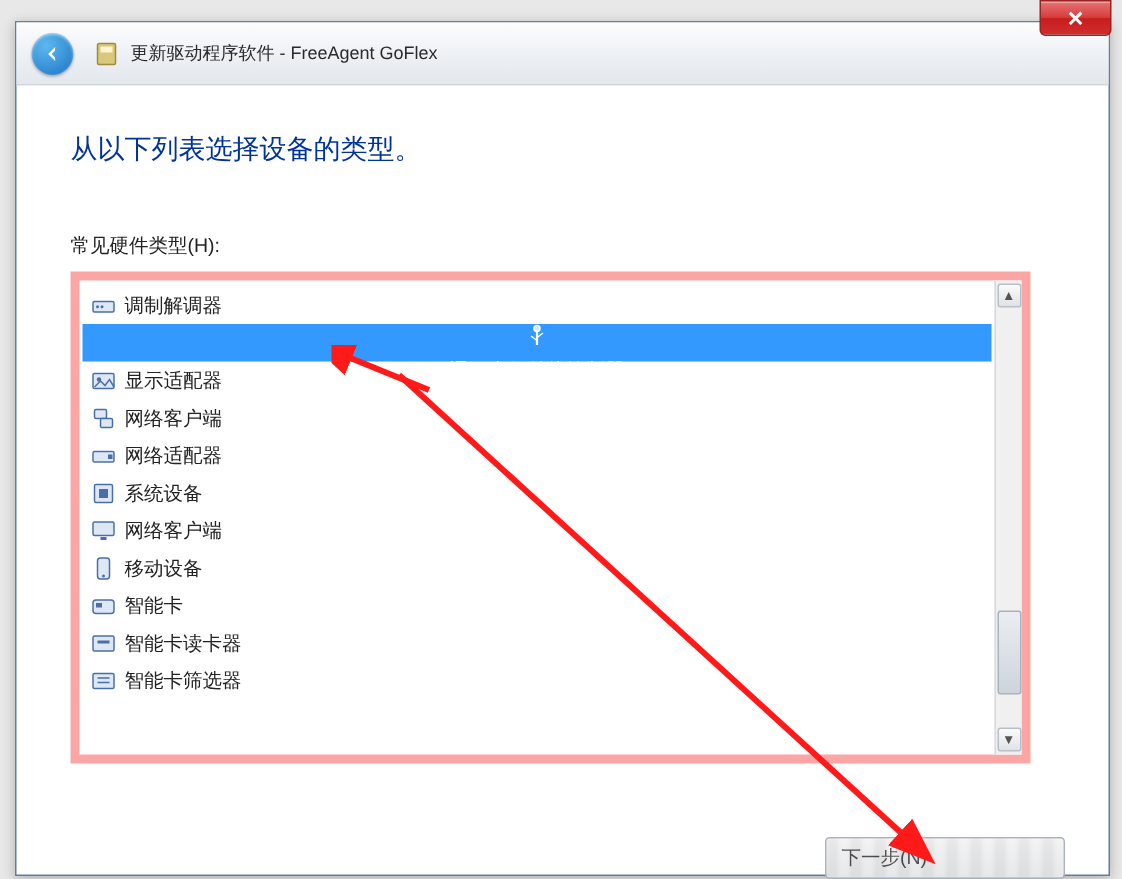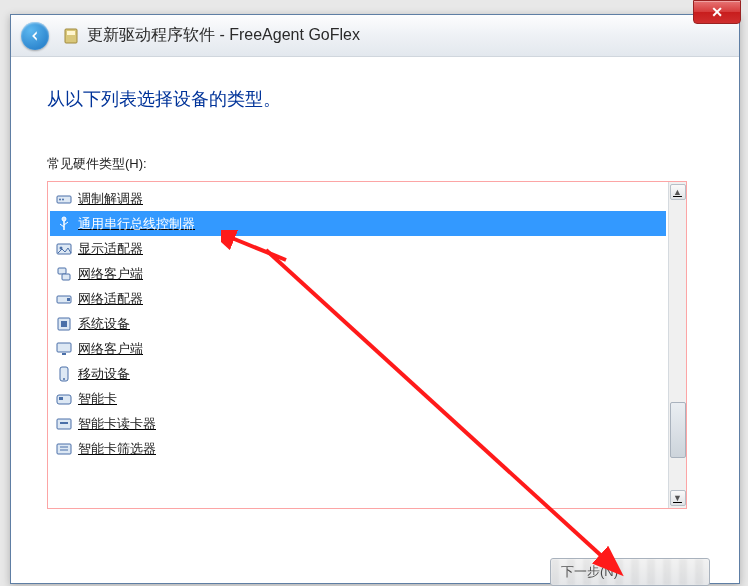--- a/index.html
+++ b/index.html
@@ -32,21 +32,21 @@
       box-shadow: inset 0 1px 2px rgba(255,255,255,0.6), 0 1px 2px rgba(0,0,0,0.3);
       cursor: pointer;
     }
     .back-btn svg { width: 14px; height: 14px; fill: #fff; }
     .title-icon {
       display: inline-flex;
       width: 16px; height: 16px;
       margin-right: 8px;
       align-items: center; justify-content: center;
     }
-    .title-text { font-size: 16px; color: #2a2a2a; }
+    .title-text { font-size: 12px; color: #2a2a2a; }
     .close-btn {
       position: absolute;
       right: -2px; top: -15px;
       width: 48px; height: 24px;
       background: linear-gradient(to bottom, #e77474 0%, #d73d3d 48%, #c81d1d 52%, #cf2e2e 100%);
       border: 1px solid #992222;
       border-radius: 0 0 4px 4px;
       display: flex;
       align-items: center;
       justify-content: center;
@@ -66,44 +66,44 @@
     }
     .list-label {
       font-size: 13px;
       color: #222;
       margin-bottom: 8px;
       margin-top: 44px;
     }
     .listbox {
       width: 640px;
       height: 328px;
-      border: 1px solid #fca5a5;
+      border: 6px solid #fca5a5;
       background: #fff;
       position: relative;
       display: flex;
-      text-decoration: underline;
     }
     .list-items {
       flex: 1;
       overflow: hidden;
       padding: 4px 2px;
     }
     .list-item {
       display: flex;
       align-items: center;
       height: 25px;
       padding: 0 6px;
       font-size: 13px;
       color: #222;
       cursor: pointer;
       gap: 6px;
     }
     .list-item.selected {
       background: #3399ff;
       color: #fff;
+      flex-direction: column;
     }
     .list-item .ic {
       display: inline-flex;
       width: 16px; height: 16px;
       align-items: center; justify-content: center;
       flex-shrink: 0;
     }
     .scrollbar {
       width: 18px;
       background: #f0f0f0;

